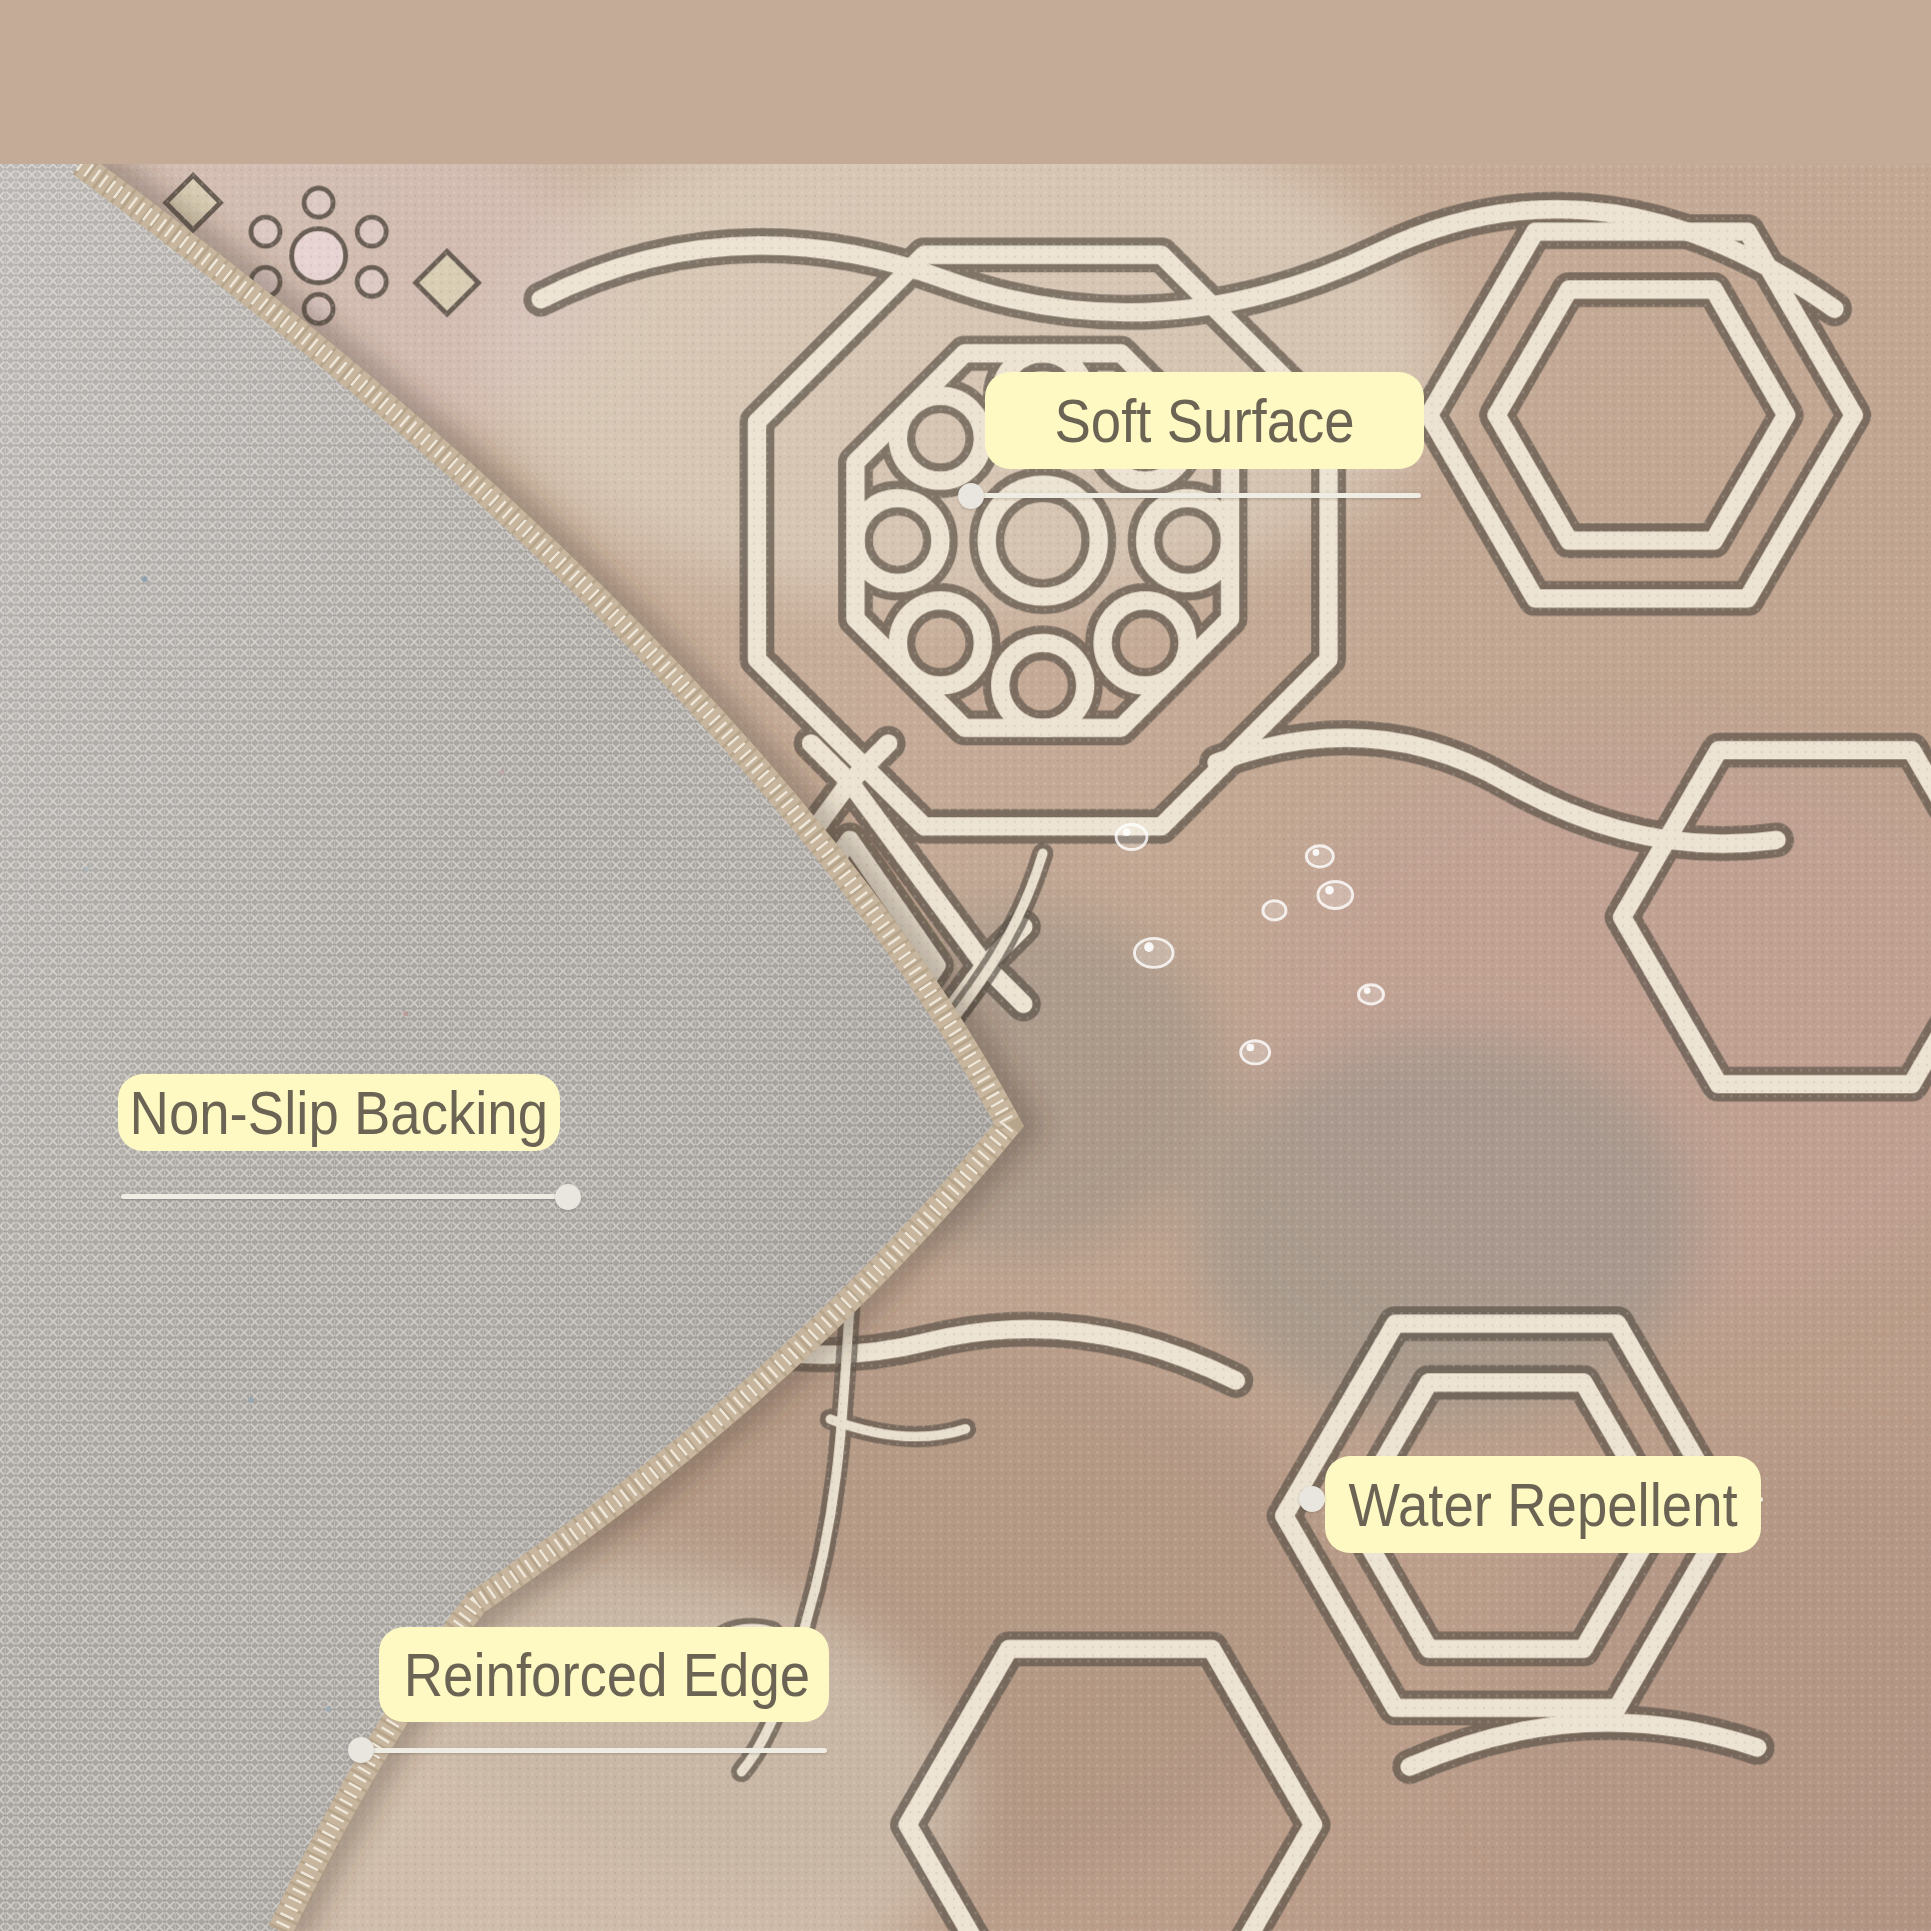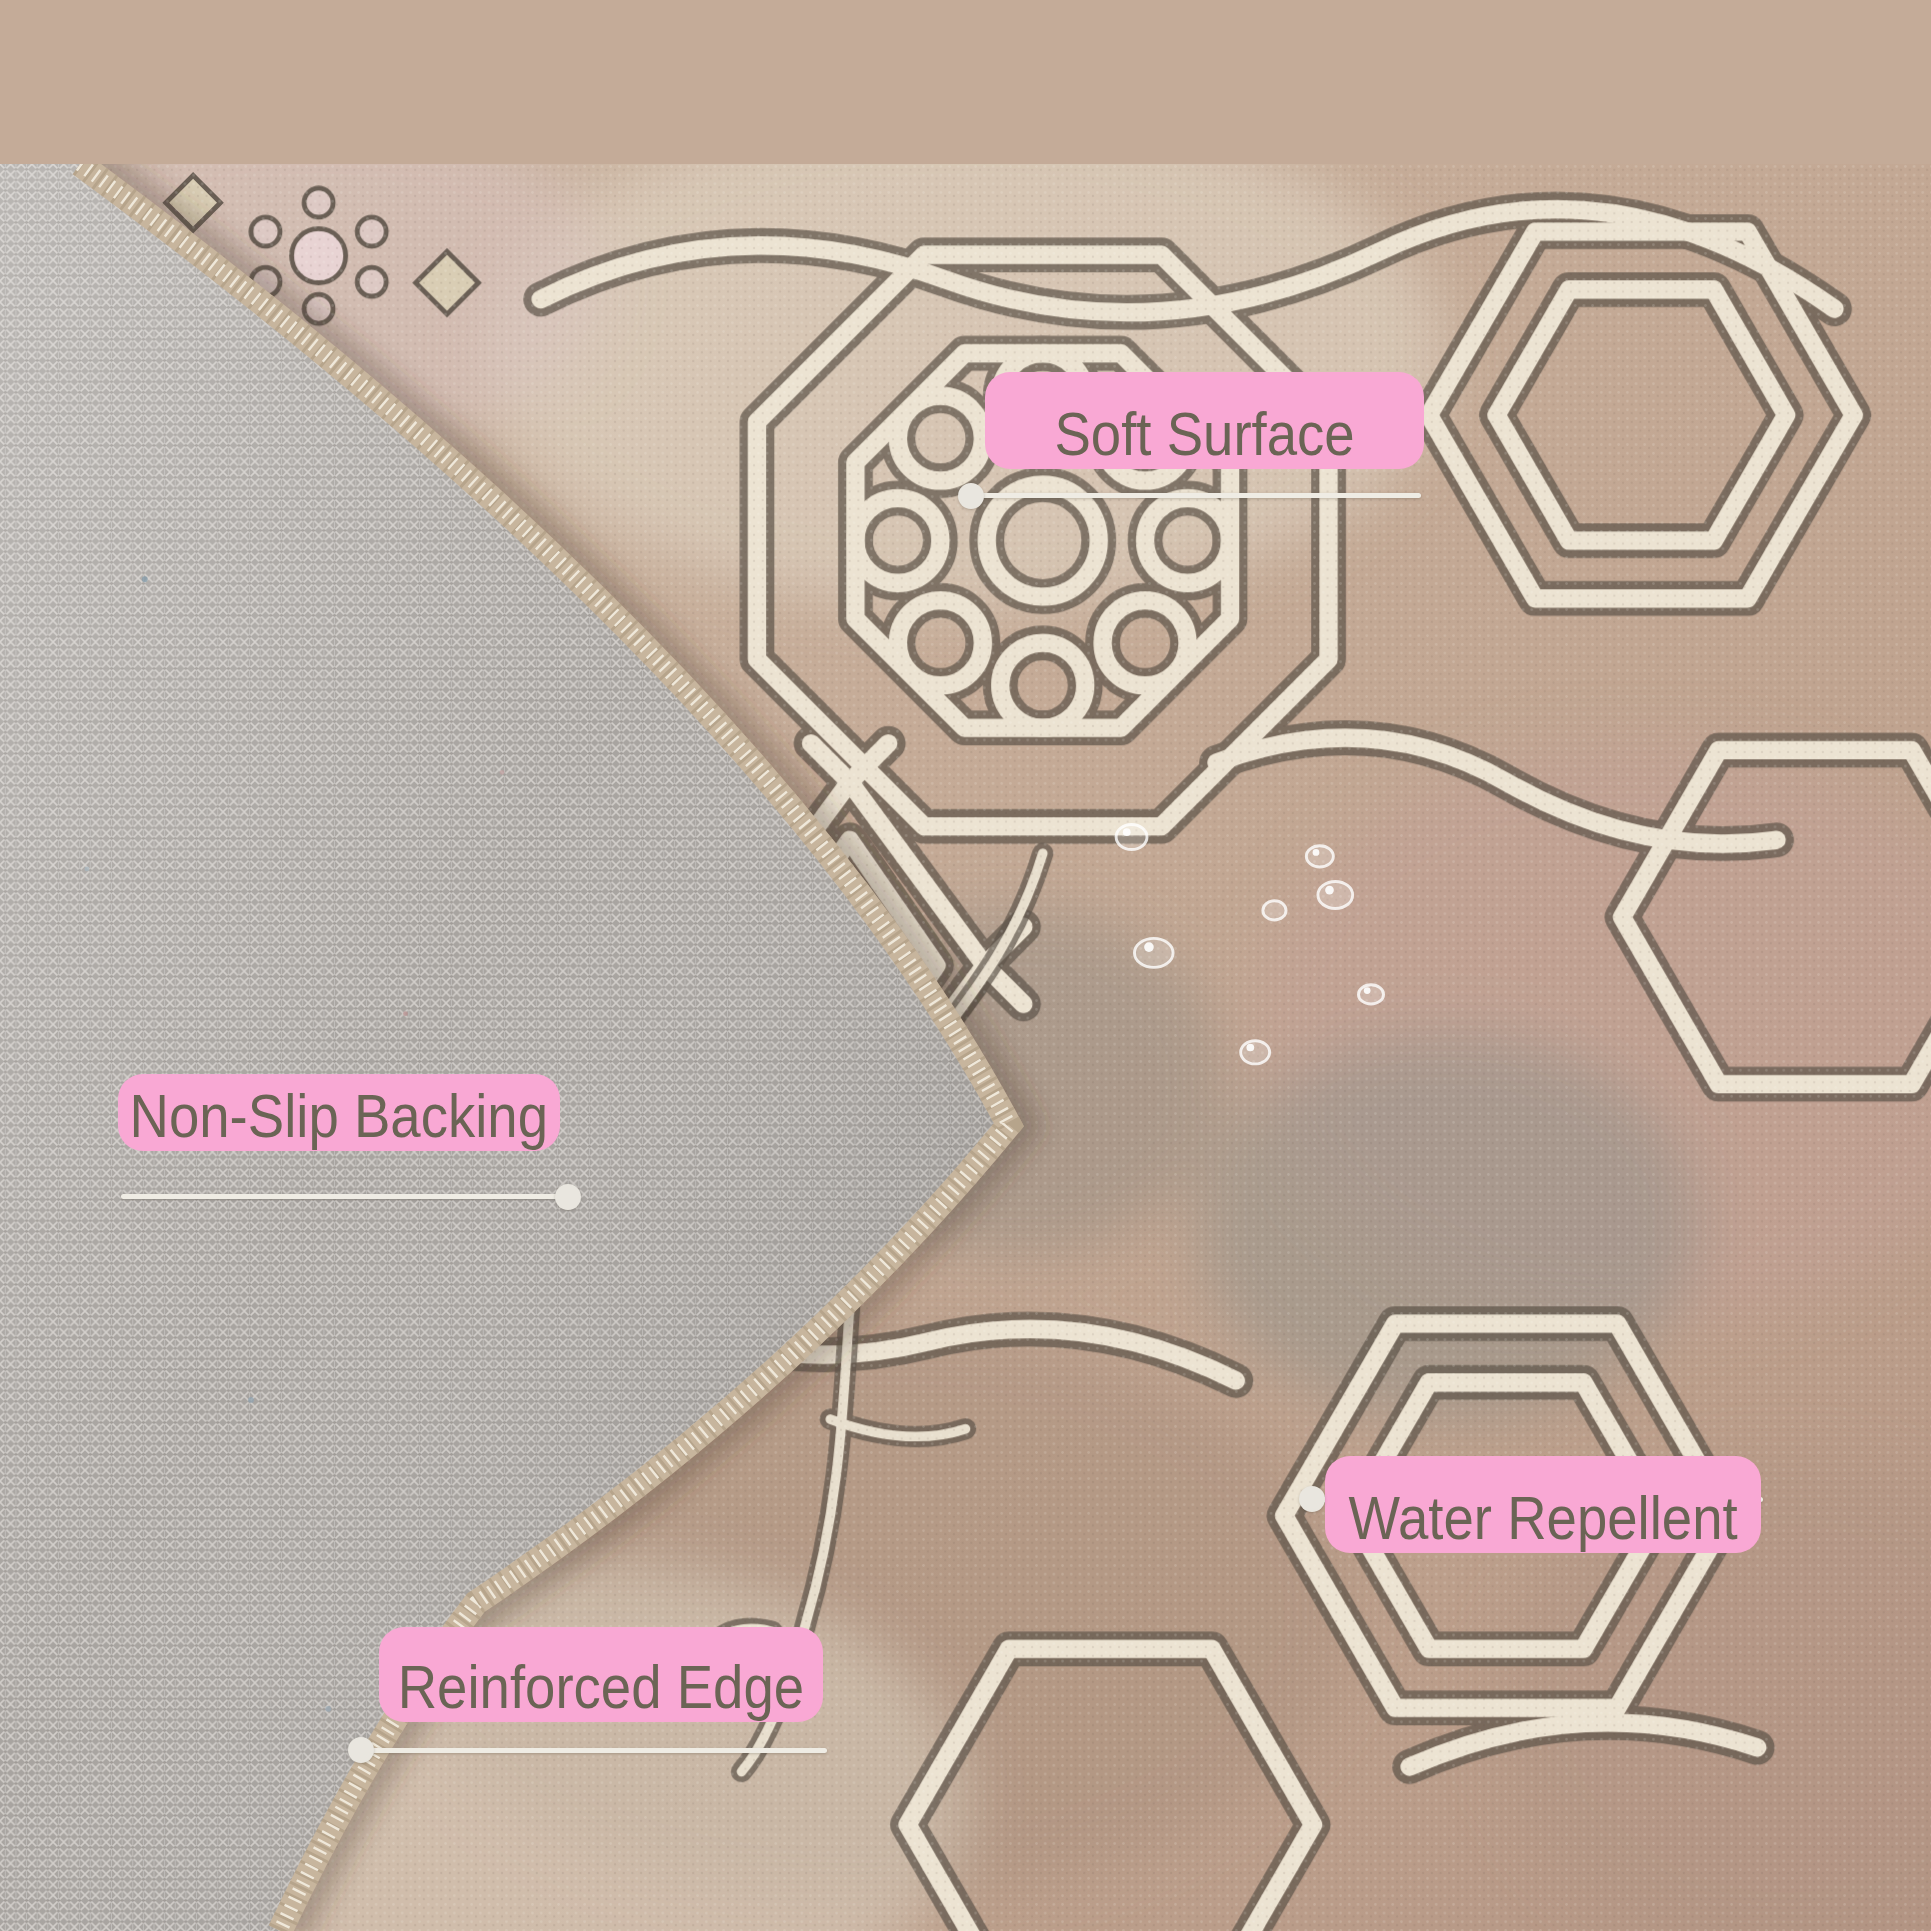--- a/index.html
+++ b/index.html
@@ -16,22 +16,22 @@
   .title{
     position:absolute;left:50%;top:33px;height:106px;line-height:106px;
     transform:translateX(-50%) scaleX(0.9);transform-origin:center;
     font-size:120px;font-weight:700;letter-spacing:-1px;white-space:nowrap;
     color:#847b69;
   }
   
   .photo-svg{position:absolute;left:0;top:164px;width:1931px;height:1767px;z-index:1;}
   
   .co-box{
-    position:absolute;z-index:6;background:#f9a8d4;border-radius:25px;
-    display:flex;align-items:flex-end;justify-content:center;
+    position:absolute;z-index:6;background:#fef9c3;border-radius:25px;
+    display:flex;align-items:center;justify-content:center;
     color:#6b6455;font-size:62px;font-weight:300;white-space:nowrap;
   }
   .co-box .lbl{display:inline-block;transform:scaleX(0.88);transform-origin:center;}
   .co-line{
     position:absolute;z-index:6;height:4.8px;border-radius:2.9px;background:#efece4;
     box-shadow:0 1px 2.9px rgba(60,50,40,0.25);
   }
   .co-dot{
     position:absolute;z-index:7;width:26px;height:26px;border-radius:50%;
     background:#e9e6df;box-shadow:0 1px 2.9px rgba(60,50,40,0.25);
@@ -42,21 +42,21 @@
   .co-soft-dot {left:958px;top:483px;}
   
   .co-nonslip-box {left:118px;top:1074px;width:442px;height:77px;}
   .co-nonslip-line{left:121px;top:1194px;width:447px;}
   .co-nonslip-dot {left:555px;top:1184px;}
   
   .co-water-box {left:1325px;top:1456px;width:436px;height:97px;}
   .co-water-line{left:1311px;top:1497px;width:452px;}
   .co-water-dot {left:1299px;top:1486px;}
   
-  .co-reinf-box {left:379px;top:1627px;width:444px;height:95px;}
+  .co-reinf-box {left:379px;top:1627px;width:444px;height:95px;padding-left:6px;}
   .co-reinf-line{left:360px;top:1748px;width:467px;}
   .co-reinf-dot {left:348px;top:1737px;}
 </style>
 </head>
 <body>
 
 <div class="canvas">
 
 
   <svg class="photo-svg" viewBox="0 0 2000 1830" xmlns="http://www.w3.org/2000/svg">

